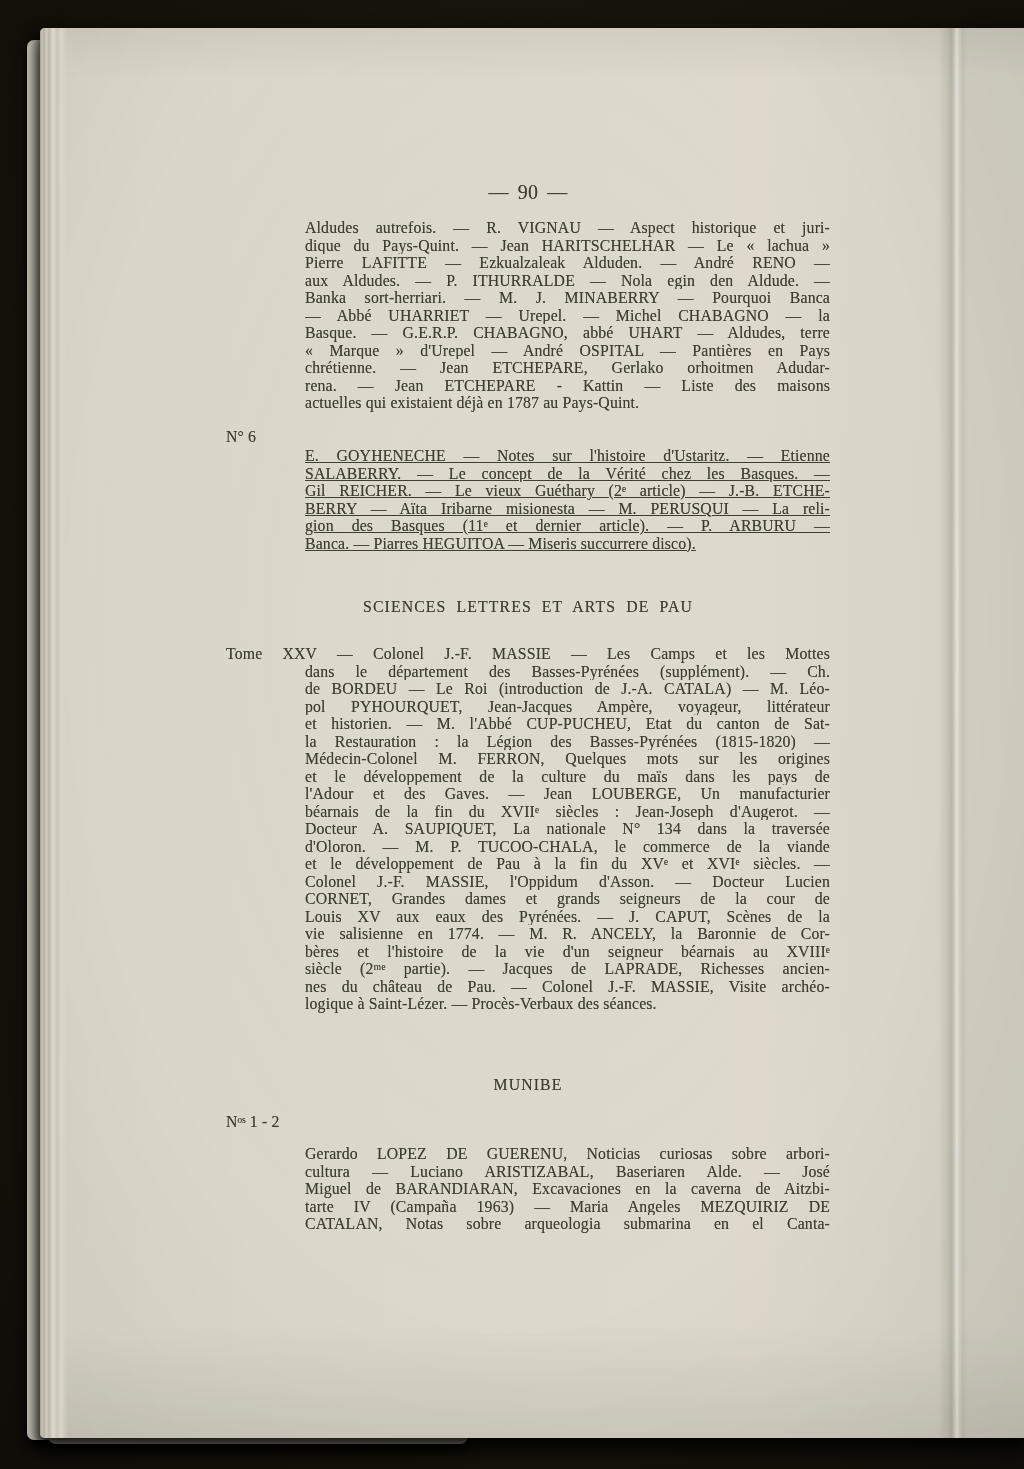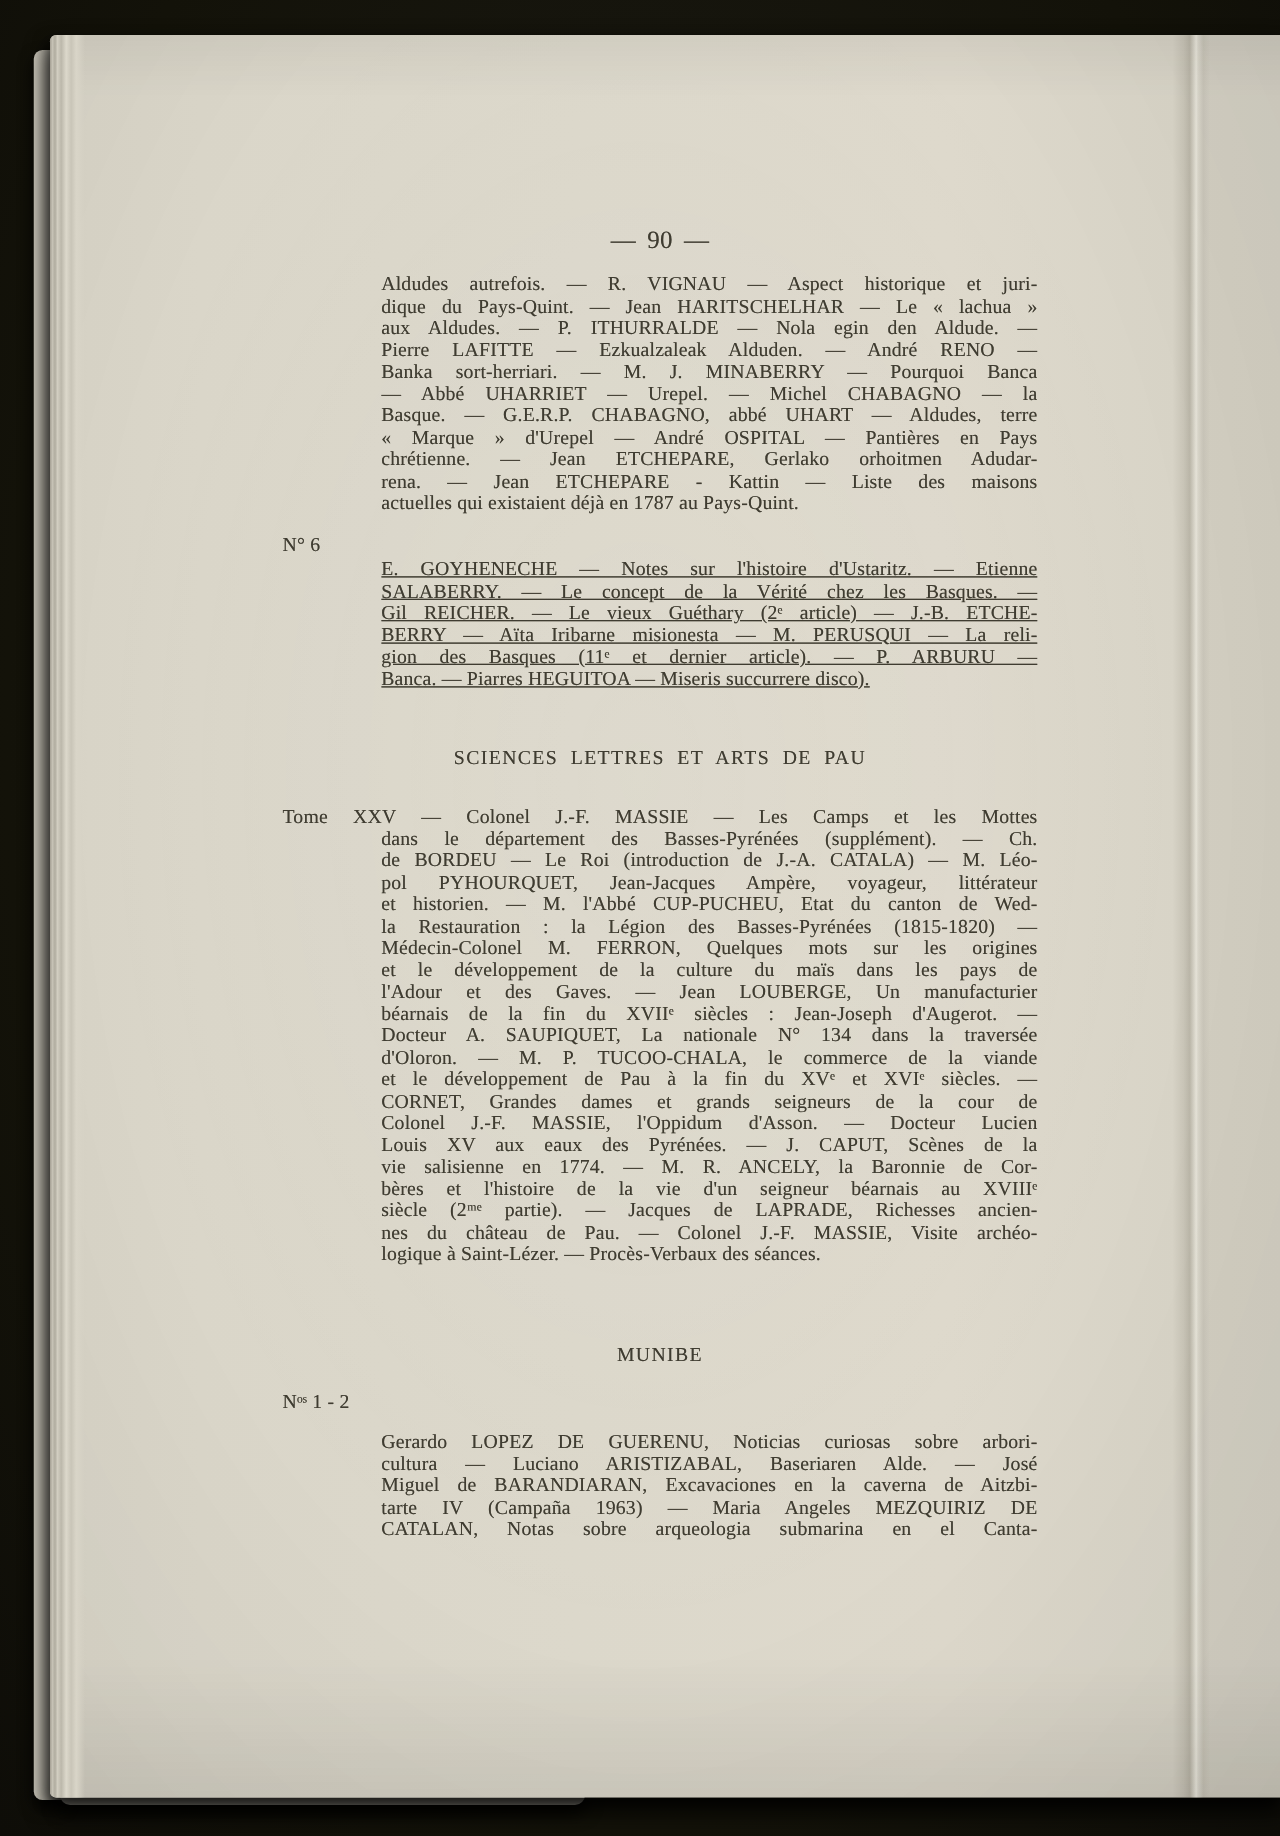--- a/index.html
+++ b/index.html
@@ -98,22 +98,22 @@
   <div class="edge-stripes"></div>
   <div class="gutter"></div>
   <div class="right-page-tint"></div>
 
   <div class="text-layer" id="text-layer">
     <div class="page-header">— 90 —</div>
 
   <div id="para-aldudes" class="para">
         <div class="line">Aldudes autrefois. — R. VIGNAU — Aspect historique et juri-</div>
         <div class="line">dique du Pays-Quint. — Jean HARITSCHELHAR — Le « lachua »</div>
+        <div class="line">Pierre LAFITTE — Ezkualzaleak Alduden. — André RENO —</div>
         <div class="line">aux Aldudes. — P. ITHURRALDE — Nola egin den Aldude. —</div>
-        <div class="line">Pierre LAFITTE — Ezkualzaleak Alduden. — André RENO —</div>
         <div class="line">Banka sort-herriari. — M. J. MINABERRY — Pourquoi Banca</div>
         <div class="line">— Abbé UHARRIET — Urepel. — Michel CHABAGNO — la</div>
         <div class="line">Basque. — G.E.R.P. CHABAGNO, abbé UHART — Aldudes, terre</div>
         <div class="line">« Marque » d'Urepel — André OSPITAL — Pantières en Pays</div>
         <div class="line">chrétienne. — Jean ETCHEPARE, Gerlako orhoitmen Adudar-</div>
         <div class="line">rena. — Jean ETCHEPARE - Kattin — Liste des maisons</div>
         <div class="line endline">actuelles qui existaient déjà en 1787 au Pays-Quint.</div>
       </div>
       <div id="label-n6" class="label">N° 6</div>
       <div id="para-goyheneche" class="para">
@@ -123,31 +123,31 @@
         <div class="line">BERRY — Aïta Iribarne misionesta — M. PERUSQUI — La reli-</div>
         <div class="line">gion des Basques (11ᵉ et dernier article). — P. ARBURU —</div>
         <div class="line endline">Banca. — Piarres HEGUITOA — Miseris succurrere disco).</div>
       </div>
       <div id="heading-sciences" class="heading">SCIENCES LETTRES ET ARTS DE PAU</div>
       <div id="para-tome" class="para">
         <div class="line hang">Tome XXV — Colonel J.-F. MASSIE — Les Camps et les Mottes</div>
         <div class="line">dans le département des Basses-Pyrénées (supplément). — Ch.</div>
         <div class="line">de BORDEU — Le Roi (introduction de J.-A. CATALA) — M. Léo-</div>
         <div class="line">pol PYHOURQUET, Jean-Jacques Ampère, voyageur, littérateur</div>
-        <div class="line">et historien. — M. l'Abbé CUP-PUCHEU, Etat du canton de Wed-</div>
+        <div class="line">et historien. — M. l'Abbé CUP-PUCHEU, Etat du canton de Sat-</div>
         <div class="line">la Restauration : la Légion des Basses-Pyrénées (1815-1820) —</div>
         <div class="line">Médecin-Colonel M. FERRON, Quelques mots sur les origines</div>
         <div class="line">et le développement de la culture du maïs dans les pays de</div>
         <div class="line">l'Adour et des Gaves. — Jean LOUBERGE, Un manufacturier</div>
         <div class="line">béarnais de la fin du XVIIᵉ siècles : Jean-Joseph d'Augerot. —</div>
         <div class="line">Docteur A. SAUPIQUET, La nationale N° 134 dans la traversée</div>
         <div class="line">d'Oloron. — M. P. TUCOO-CHALA, le commerce de la viande</div>
         <div class="line">et le développement de Pau à la fin du XVᵉ et XVIᵉ siècles. —</div>
+        <div class="line">Colonel J.-F. MASSIE, l'Oppidum d'Asson. — Docteur Lucien</div>
         <div class="line">CORNET, Grandes dames et grands seigneurs de la cour de</div>
-        <div class="line">Colonel J.-F. MASSIE, l'Oppidum d'Asson. — Docteur Lucien</div>
         <div class="line">Louis XV aux eaux des Pyrénées. — J. CAPUT, Scènes de la</div>
         <div class="line">vie salisienne en 1774. — M. R. ANCELY, la Baronnie de Cor-</div>
         <div class="line">bères et l'histoire de la vie d'un seigneur béarnais au XVIIIᵉ</div>
         <div class="line">siècle (2ᵐᵉ partie). — Jacques de LAPRADE, Richesses ancien-</div>
         <div class="line">nes du château de Pau. — Colonel J.-F. MASSIE, Visite archéo-</div>
         <div class="line endline">logique à Saint-Lézer. — Procès-Verbaux des séances.</div>
       </div>
       <div id="heading-munibe" class="heading">MUNIBE</div>
       <div id="label-nos" class="label">Nᵒˢ 1 - 2</div>
       <div id="para-lopez" class="para">

